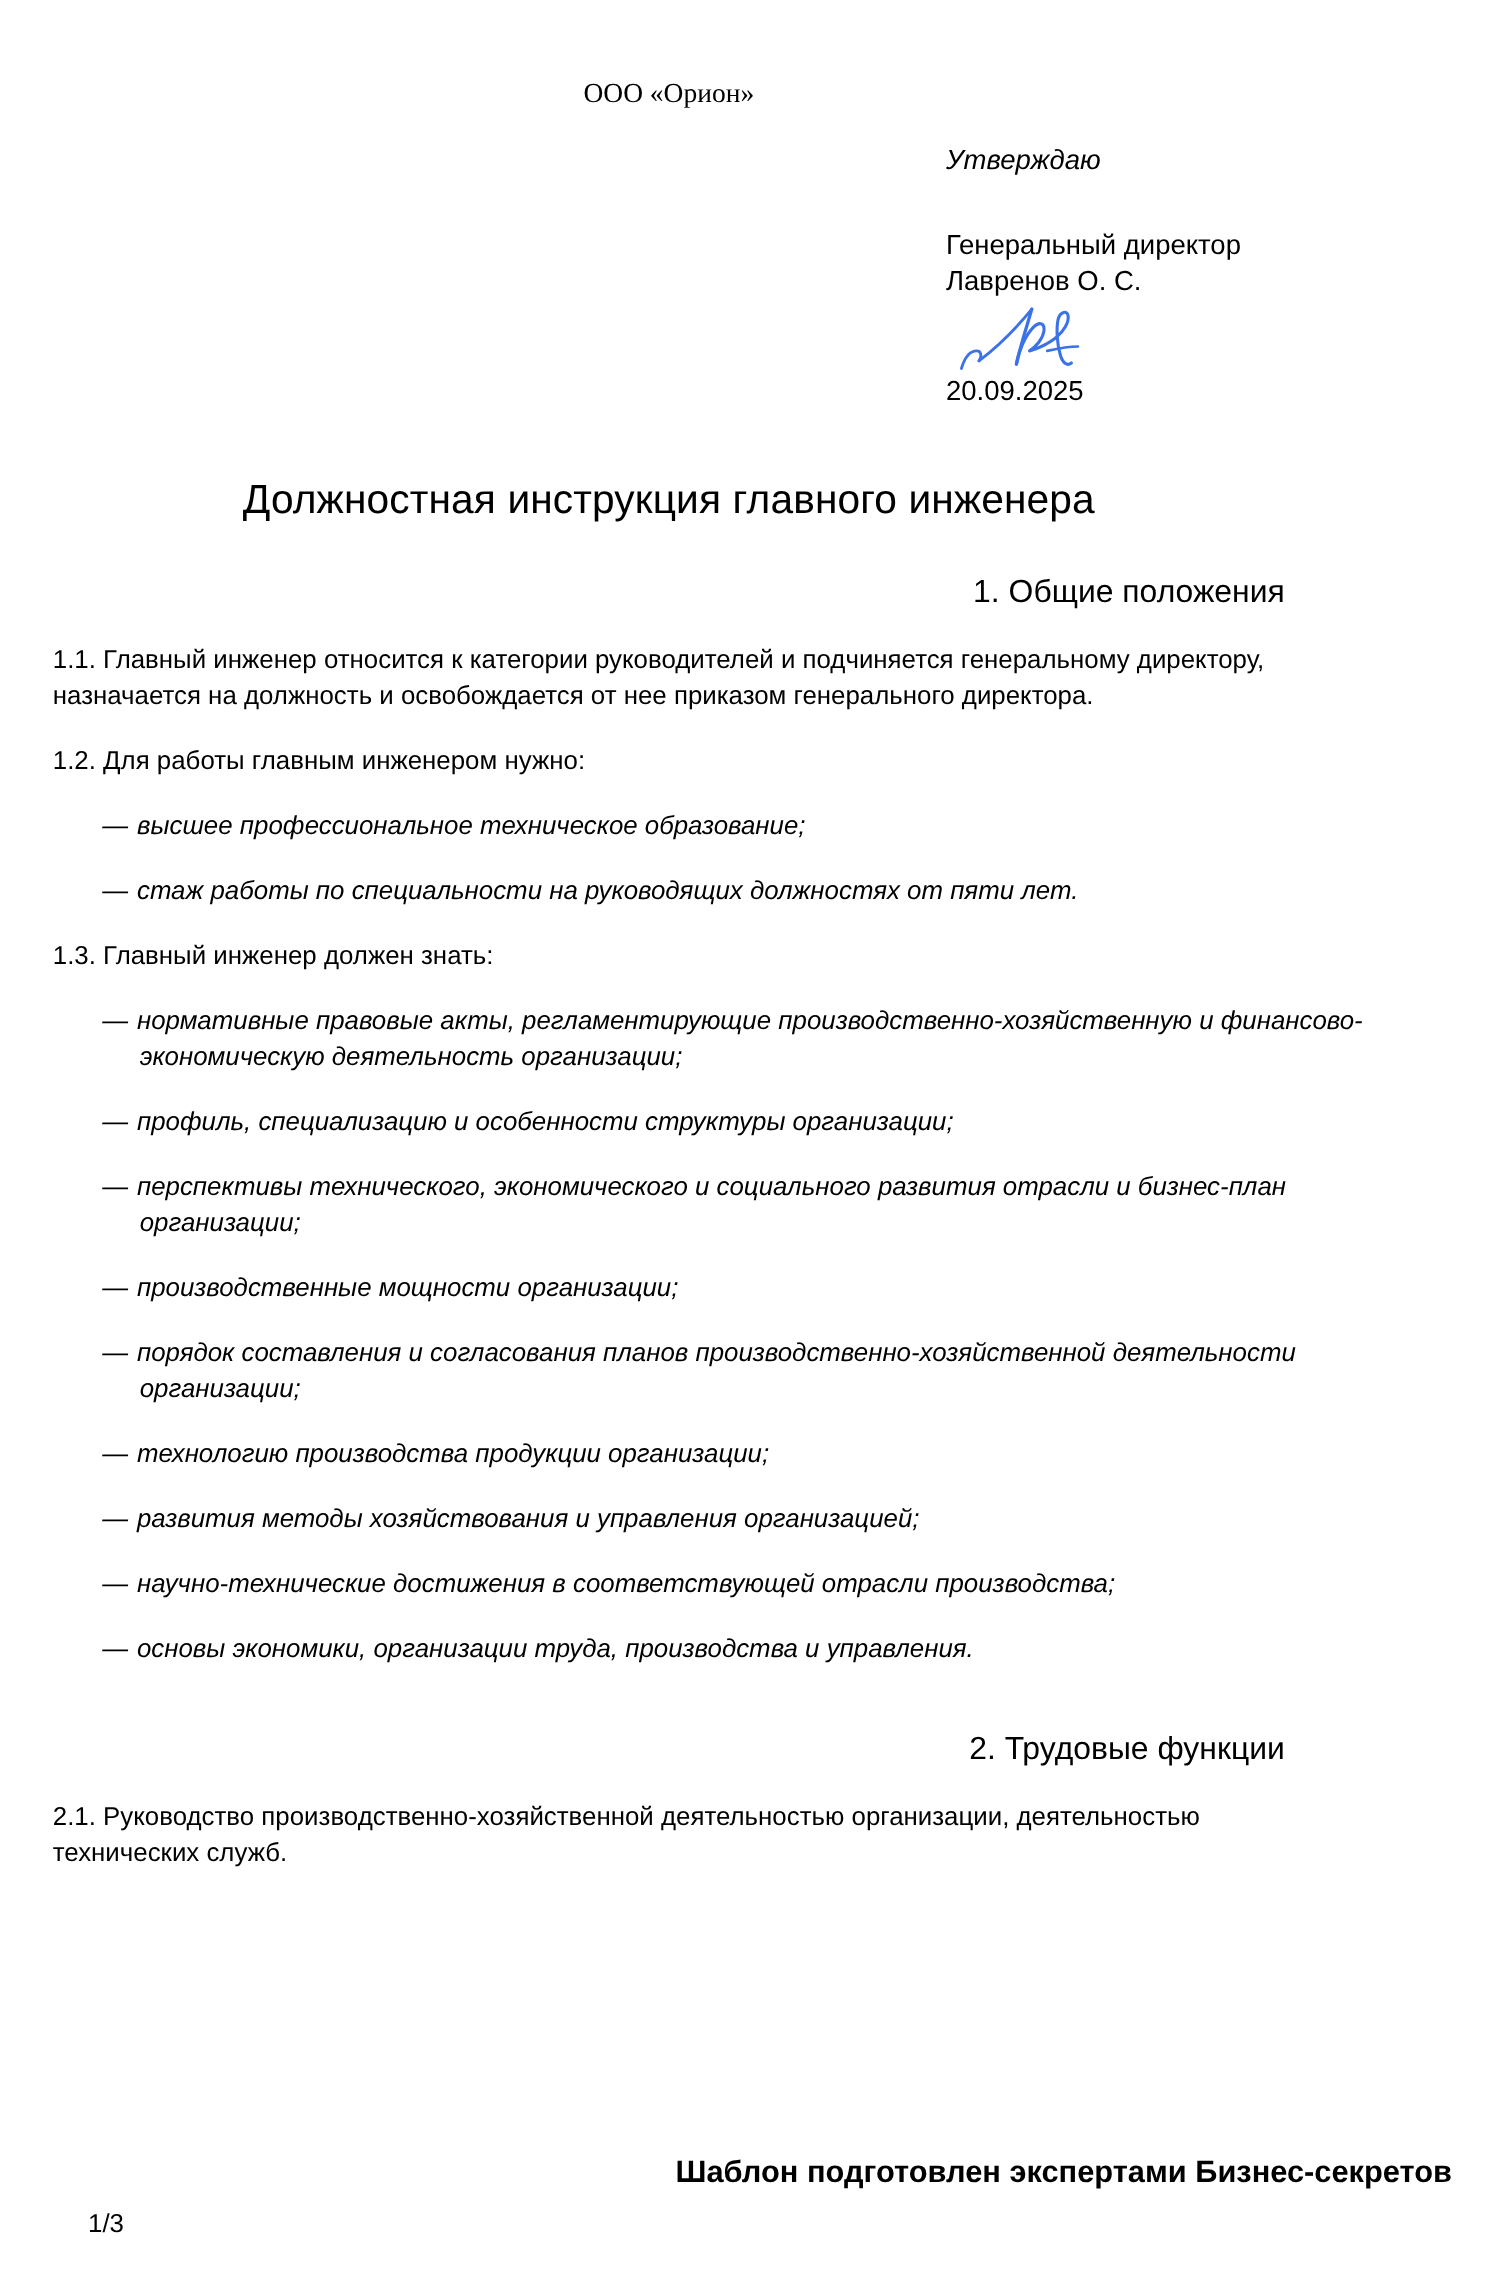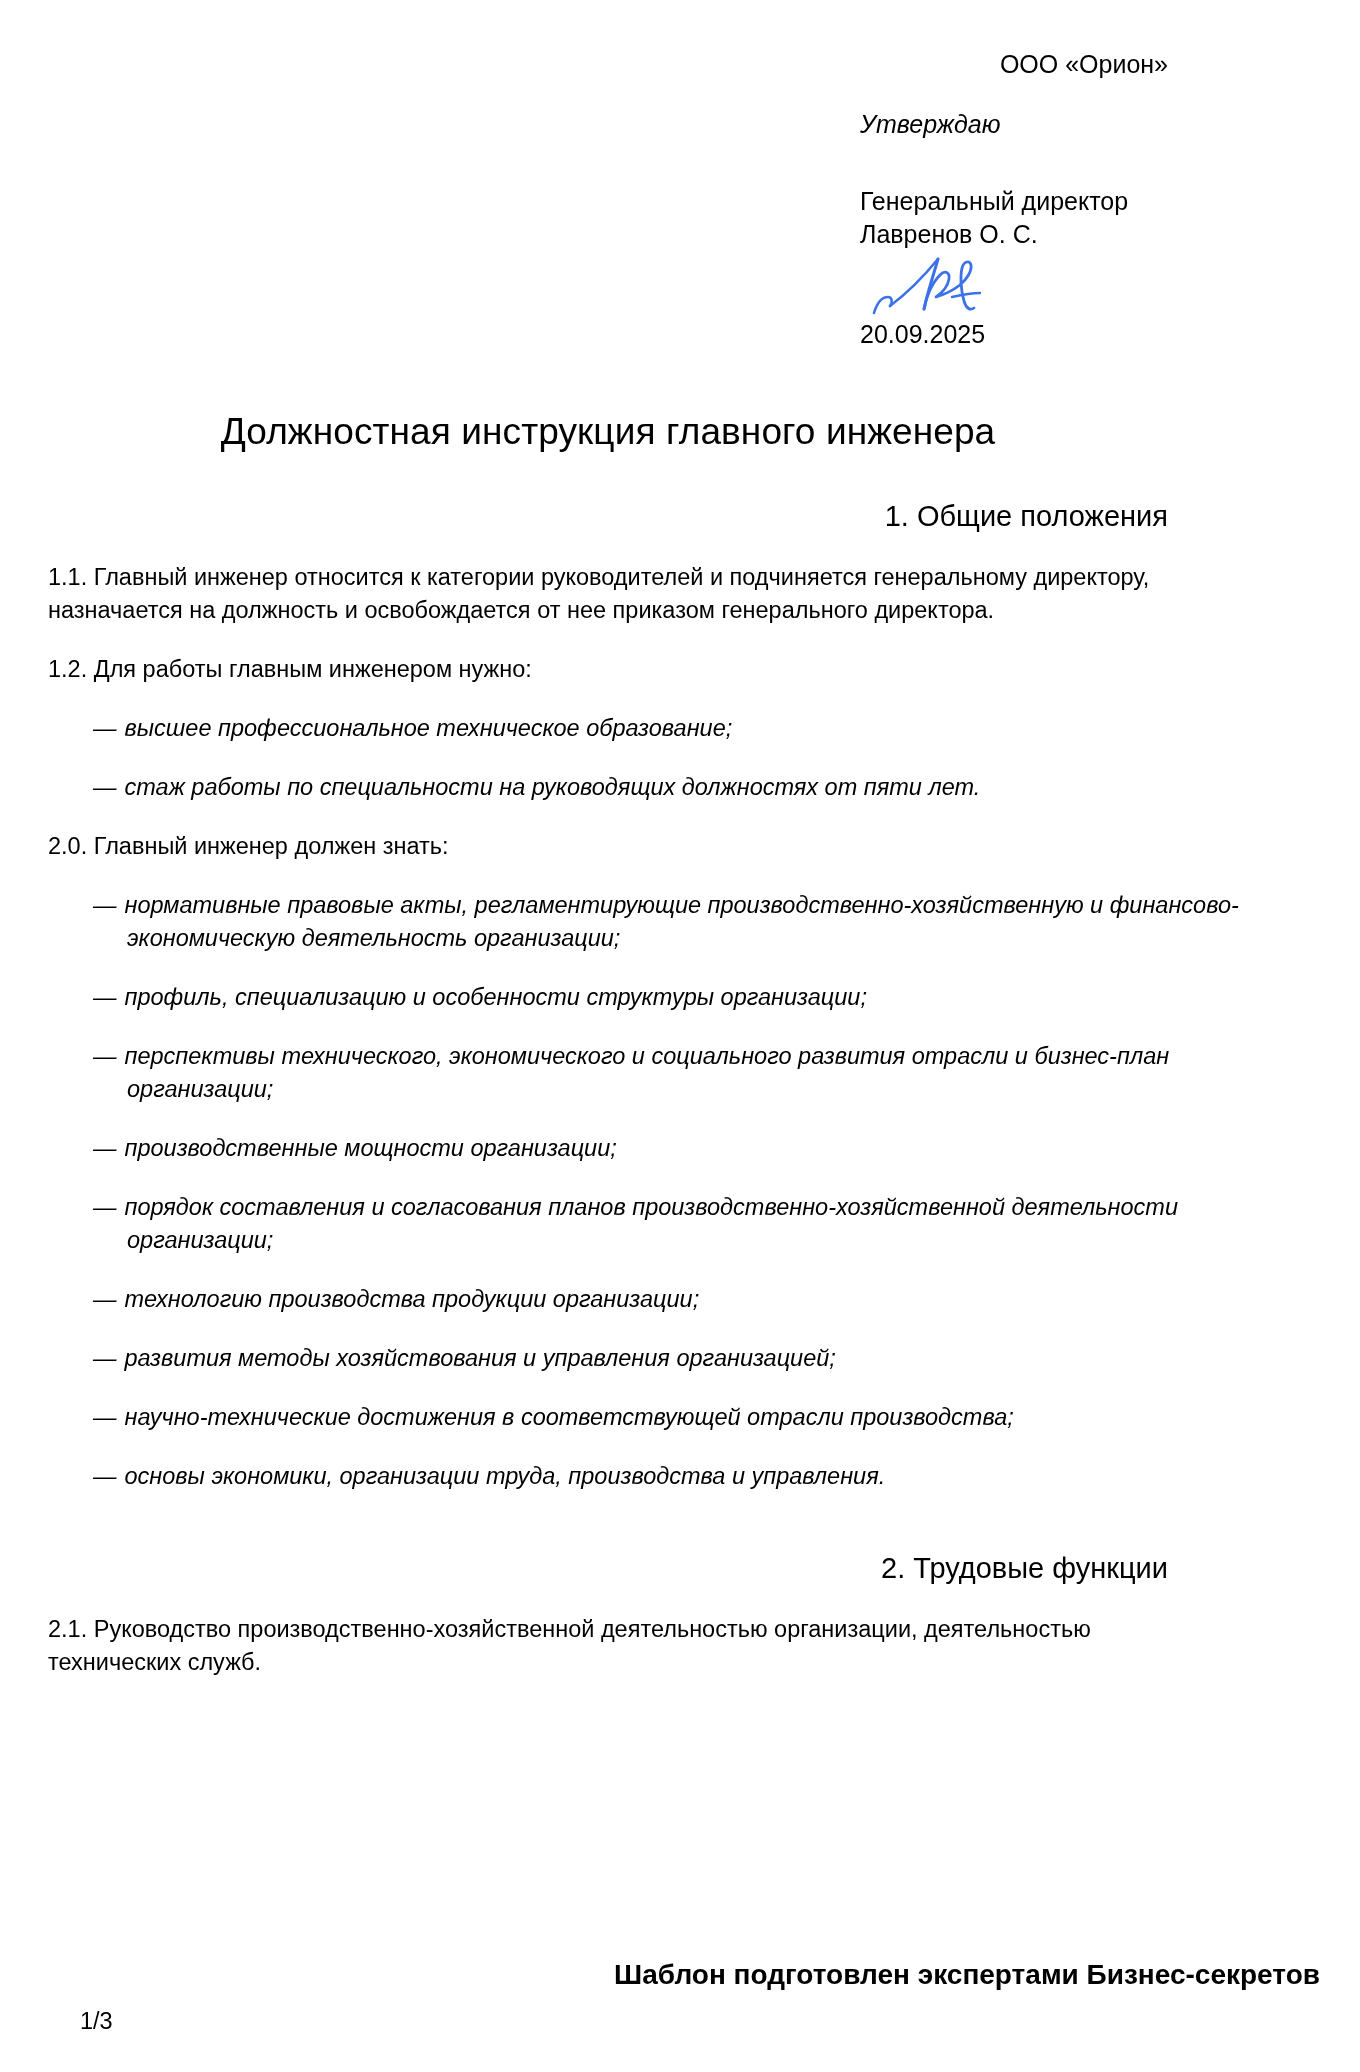--- a/index.html
+++ b/index.html
@@ -28,26 +28,27 @@
 
   .content {
     position: absolute;
     left: 48px;
     top: 0;
     width: 1272px;
   }
 
   
   .org-line {
-    text-align: right;
+    text-align: center;
     font-size: 25px;
     line-height: 32px;
-    margin-top: 48px;
+    margin-top: 70px;
     width: 1120px;
     margin-left: 0;
+    font-family: Liberation Serif, serif;
   }
 
   .approve-block {
     margin-top: 28px;
     margin-left: 812px;
     width: 460px;
     font-size: 25px;
     line-height: 33px;
   }
   .approve-word {
@@ -180,21 +181,21 @@
 
     <ul class="bullets">
       <li class="bullet">
         <span class="dash">—</span><span>высшее профессиональное техническое образование;</span>
       </li>
       <li class="bullet">
         <span class="dash">—</span><span>стаж работы по специальности на руководящих должностях от пяти лет.</span>
       </li>
     </ul>
 
-    <p class="para">2.0. Главный инженер должен знать:</p>
+    <p class="para">1.3. Главный инженер должен знать:</p>
 
     <ul class="bullets">
       <li class="bullet">
         <span class="dash">—</span><span>нормативные правовые акты, регламентирующие производственно-хозяйственную и финансово-экономическую деятельность организации;</span>
       </li>
       <li class="bullet">
         <span class="dash">—</span><span>профиль, специализацию и особенности структуры организации;</span>
       </li>
       <li class="bullet">
         <span class="dash">—</span><span>перспективы технического, экономического и социального развития отрасли и бизнес-план организации;</span>

